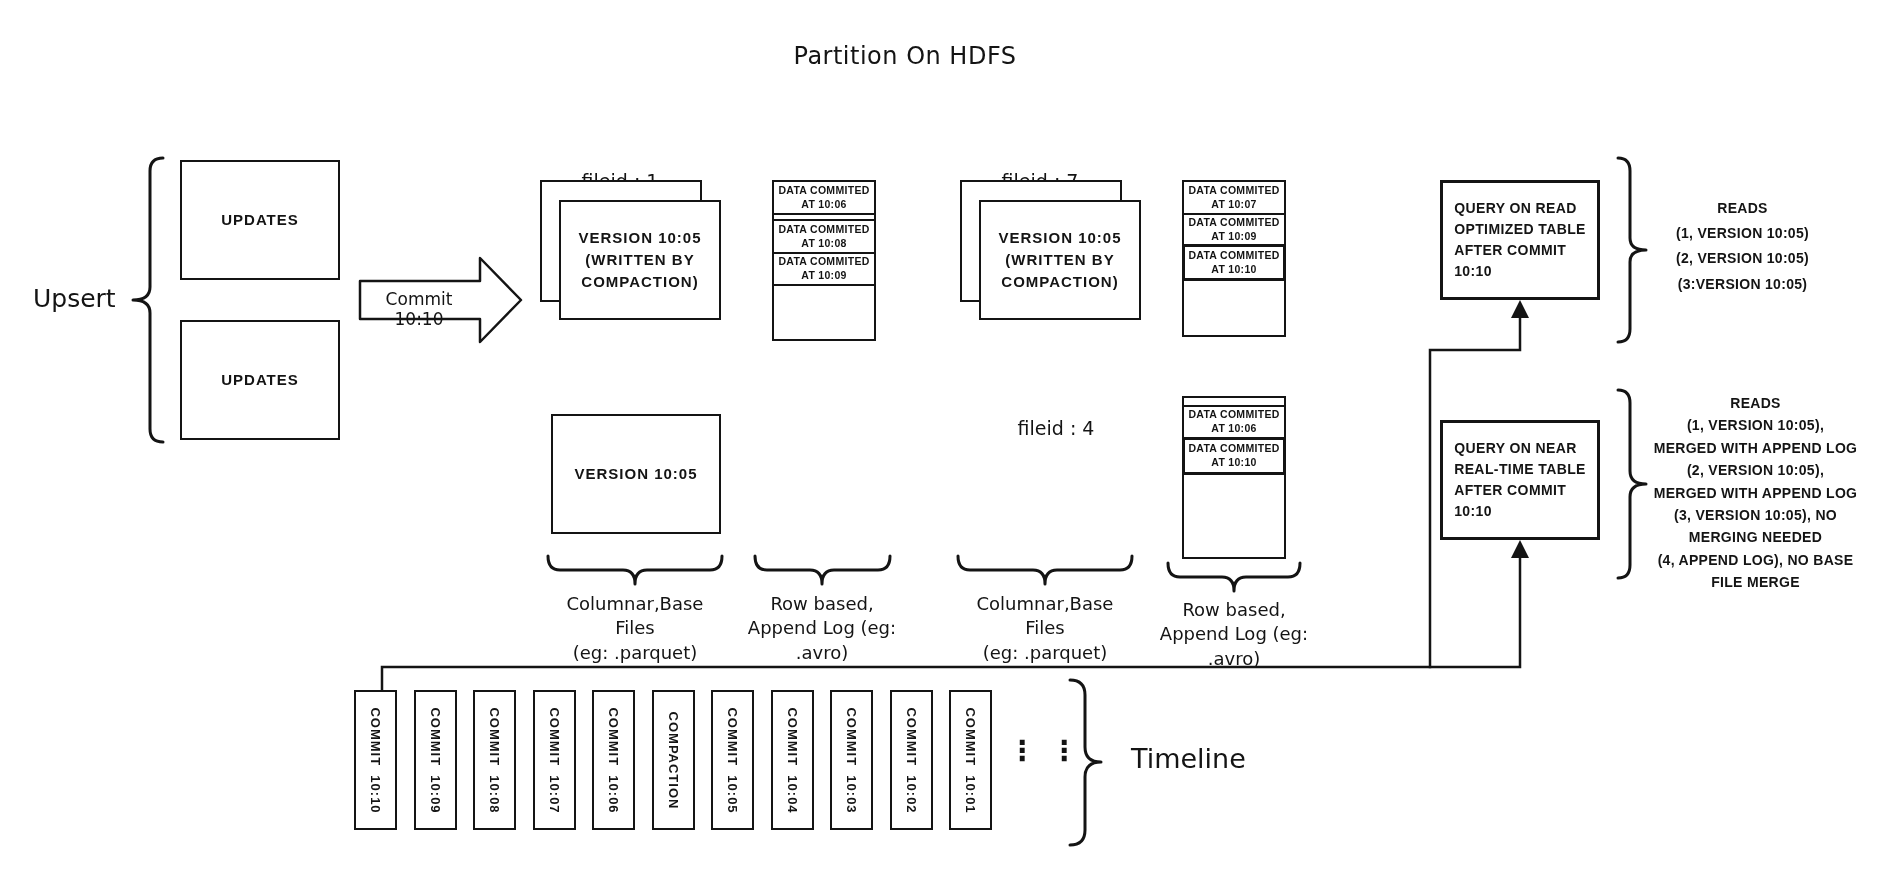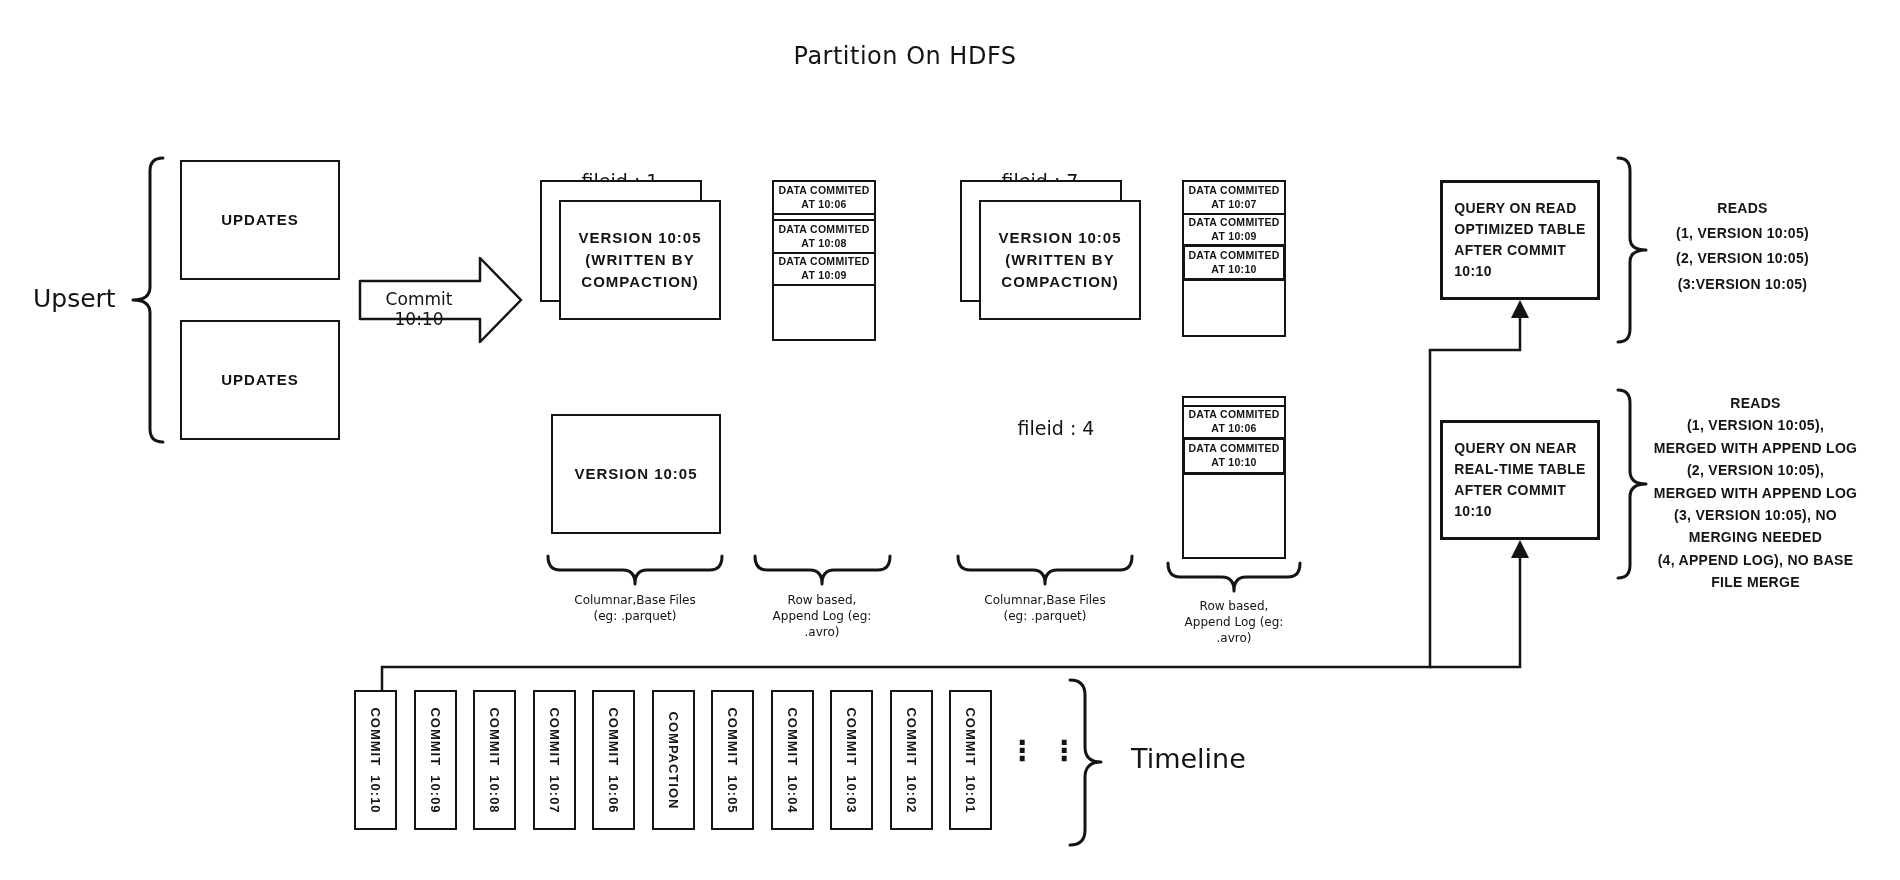--- a/index.html
+++ b/index.html
@@ -24,21 +24,21 @@
   .qtext{font-weight:bold;font-size:14px;letter-spacing:0.4px;line-height:1.5;text-align:left;}
   .arrowlabel{font-size:17px;}
   .logcol{position:absolute;box-sizing:border-box;}
   .logrow{
     position:relative;box-sizing:border-box;background:#fff;border:2.5px solid #141414;
     margin-top:-2.5px;display:flex;align-items:center;justify-content:center;
   }
   .logrow:first-child{margin-top:0;}
   .logrow.thick{border-width:3.5px;z-index:2;}
   .logtext{font-weight:bold;font-size:10.5px;letter-spacing:0.3px;line-height:1.3;text-align:center;}
-  .legend{font-size:12px;line-height:1.35;}
+  .legend{font-size:18px;line-height:1.35;}
   .reads{font-weight:bold;font-size:14px;letter-spacing:0.3px;}
   .reads-top{line-height:1.8;}
   .reads-bot{line-height:1.6;}
   .tlbox{
     position:absolute;top:690px;width:43px;height:140px;background:#fff;
     border:2.5px solid #141414;box-sizing:border-box;
     display:flex;align-items:center;justify-content:center;
   }
   .tlbox > span{
     transform:rotate(90deg);white-space:pre;flex:none;

